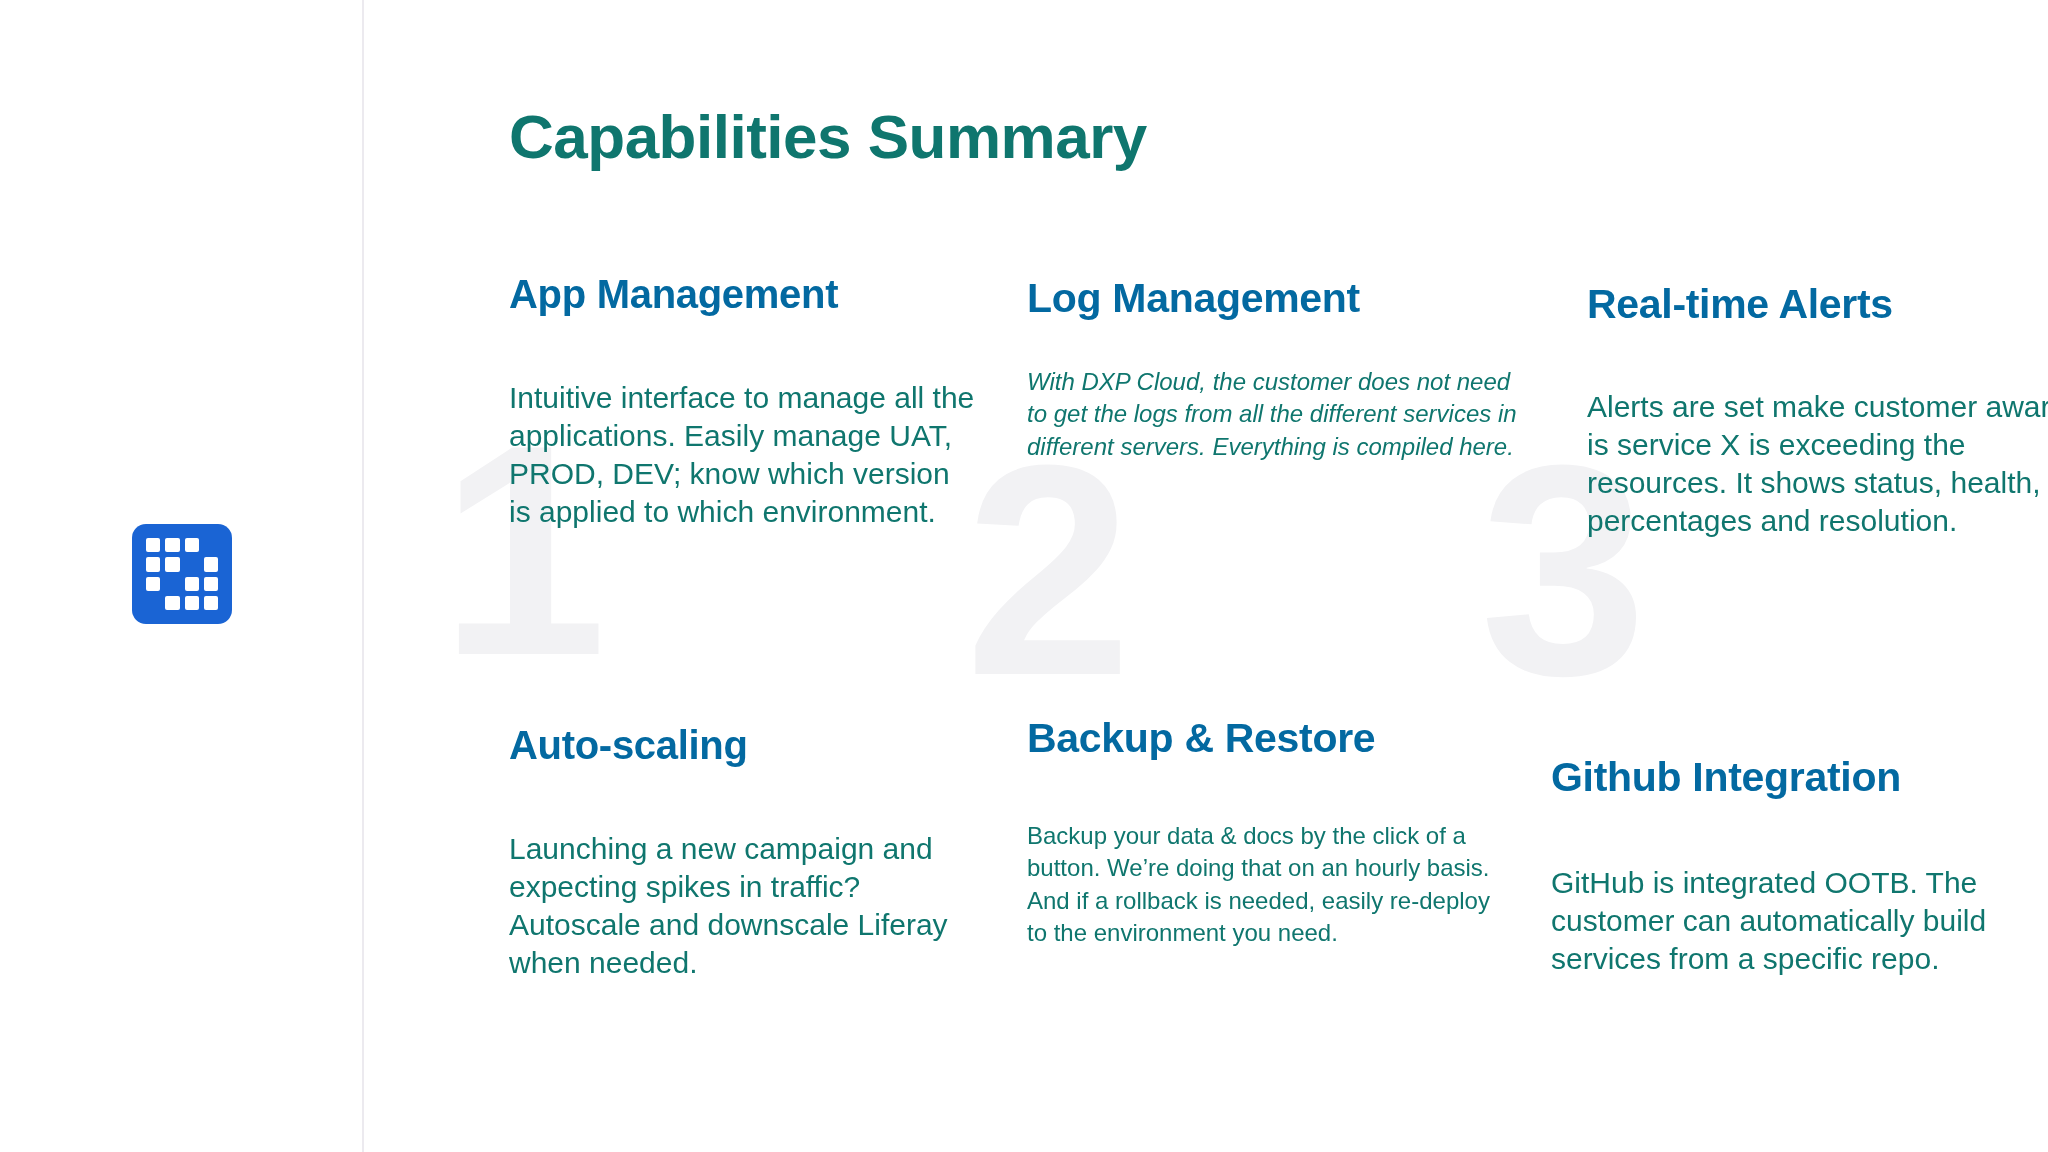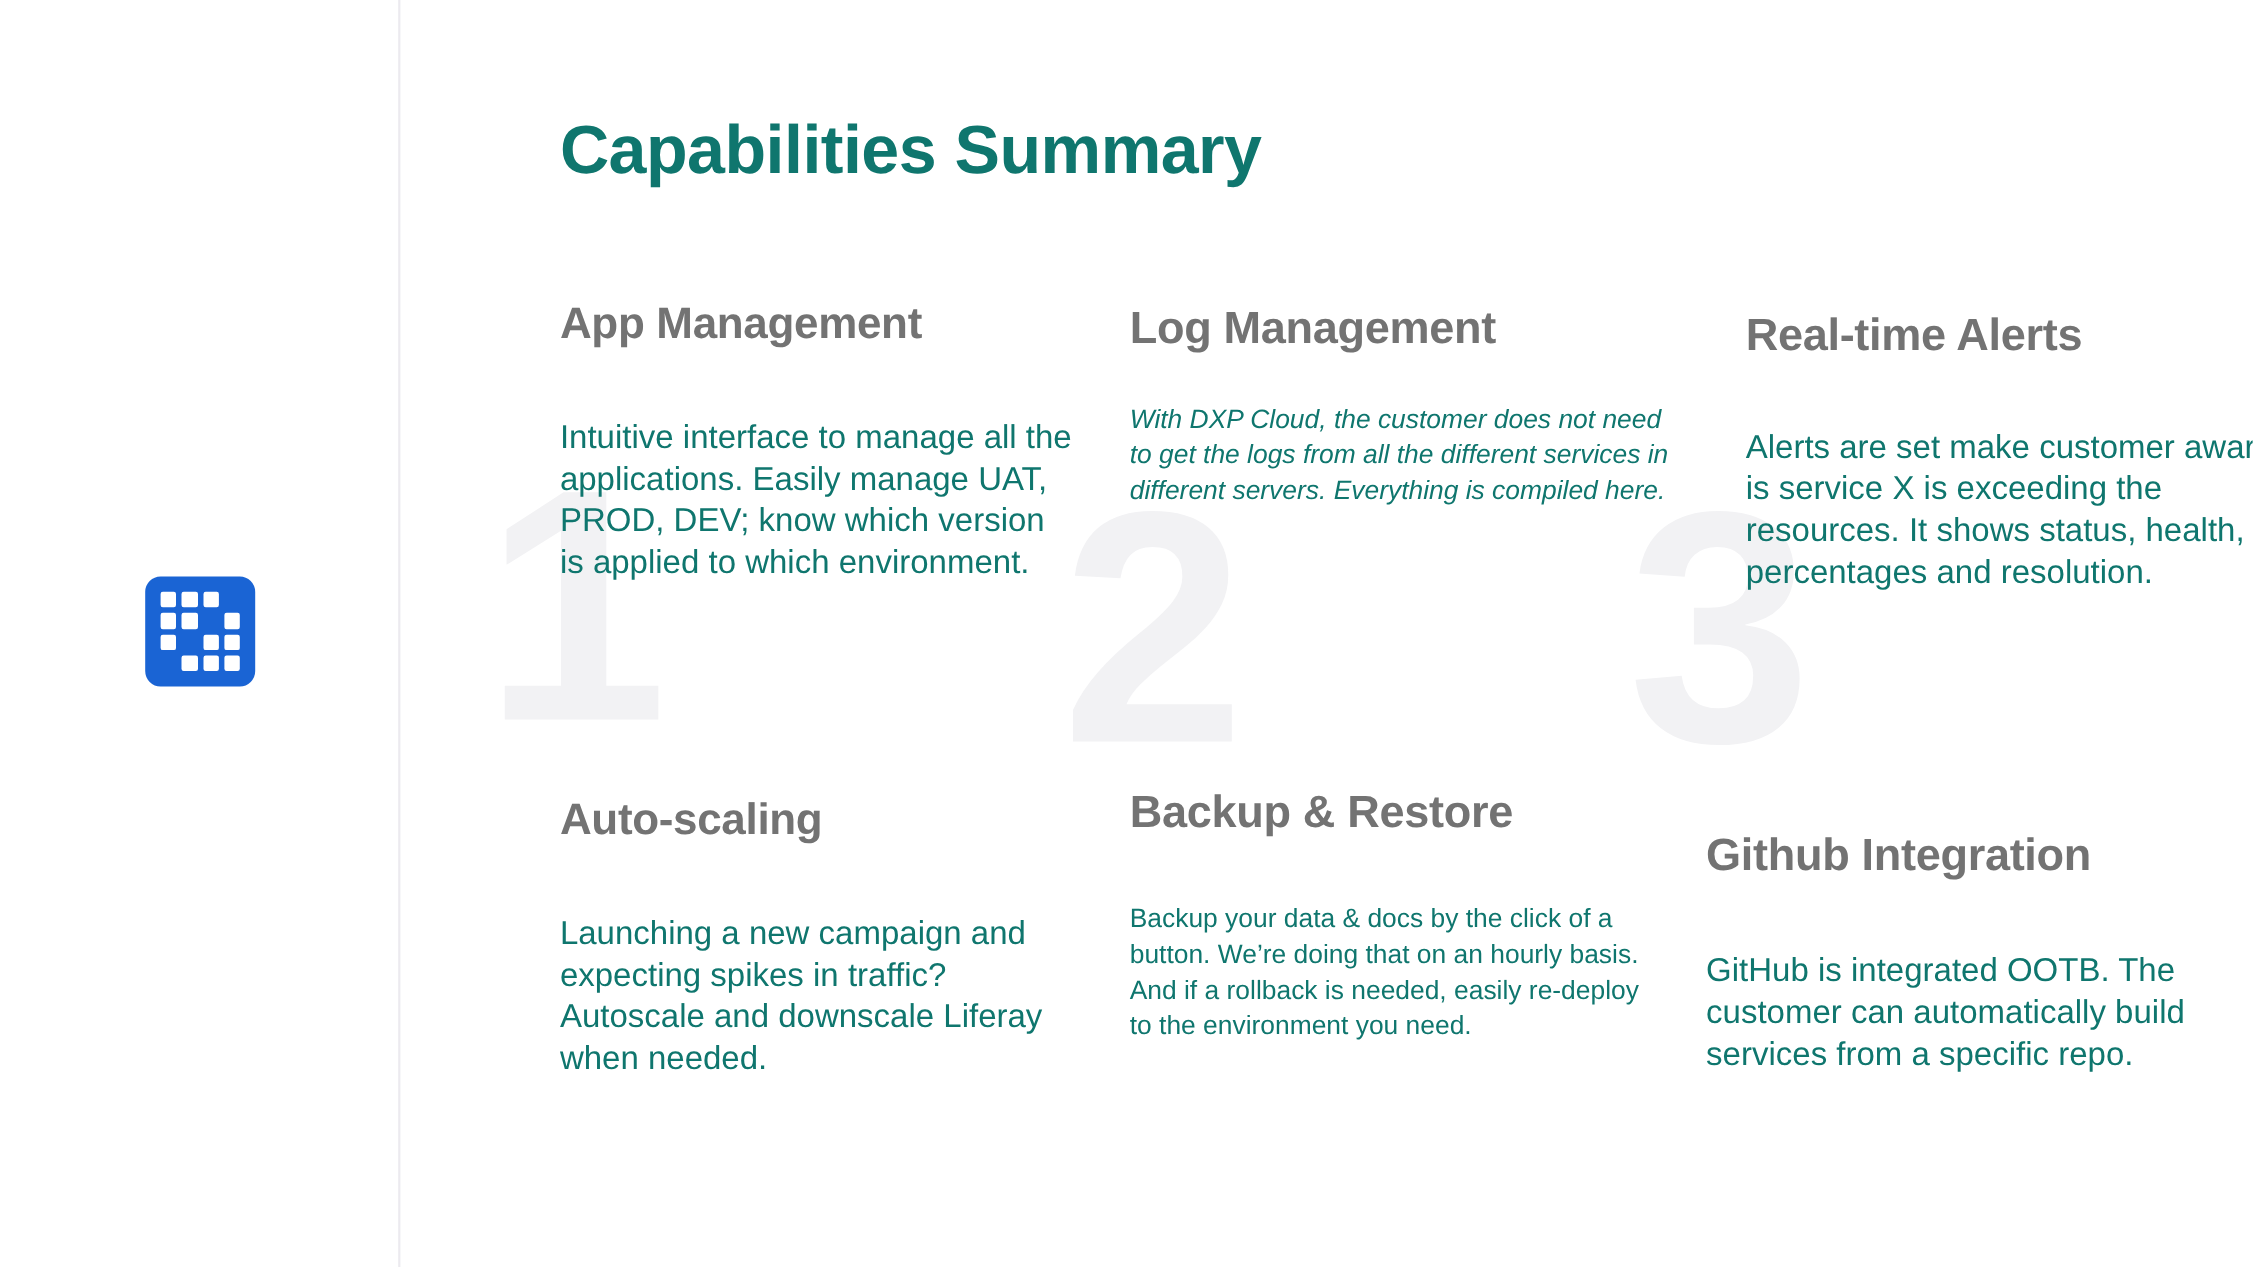--- a/index.html
+++ b/index.html
@@ -90,21 +90,21 @@
     left: 0;
     top: 0;
     width: 2048px;
     height: 1152px;
     z-index: 2;
   }
   .card { position: absolute; }
   .card h3 {
     margin: 0;
     font-weight: bold;
-    color: #737373;
+    color: #0369a1;
     letter-spacing: -0.3px;
     white-space: nowrap;
   }
   .card p {
     margin: 0;
     color: #0f766e;
     font-weight: 300;
   }
 
   

